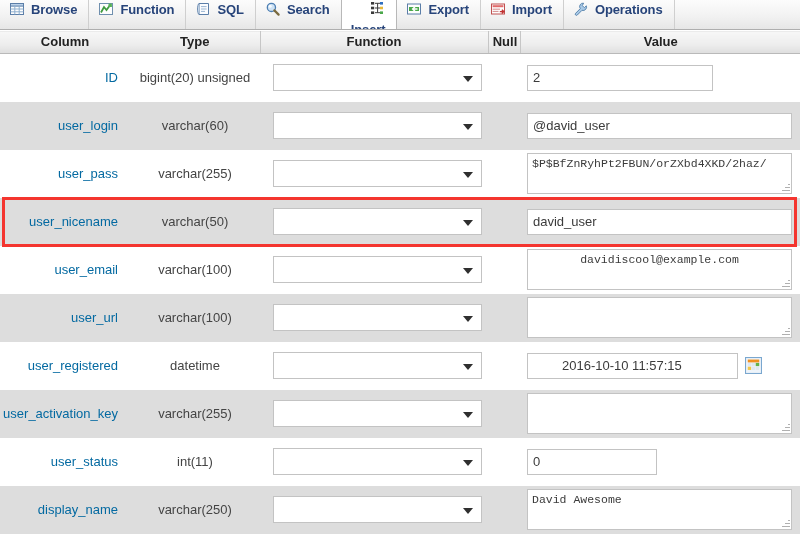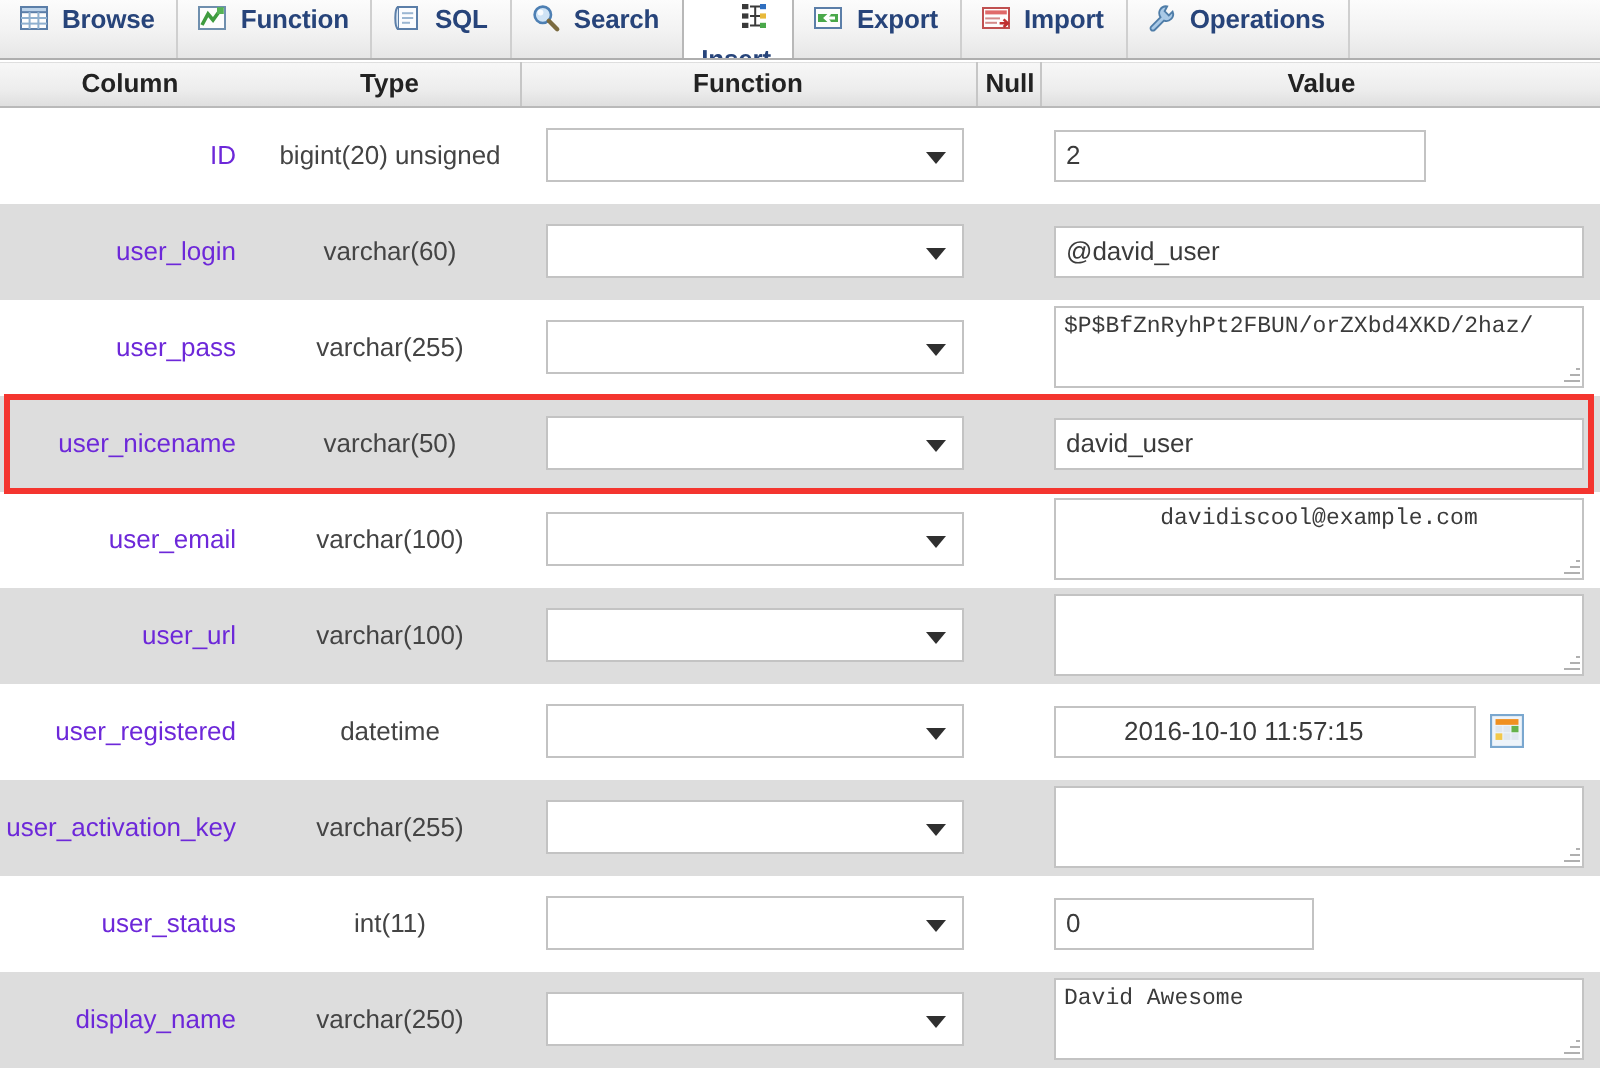--- a/index.html
+++ b/index.html
@@ -84,21 +84,21 @@
   tbody tr.row-even td { background: #dddddd; }
   tbody td {
     padding: 0;
     vertical-align: middle;
     border: 0;
   }
   td.cell-col {
     text-align: right;
     padding-right: 12px;
     font-size: 13px;
-    color: #6d28d9;
+    color: #0369a1;
     margin-left: 44px;
   }
   td.cell-type {
     text-align: center;
     font-size: 13px;
     color: #444444;
     padding: 0 4px;
   }
   td.cell-fn { padding-left: 13px; padding-right: 6px; }
   td.cell-null { }

